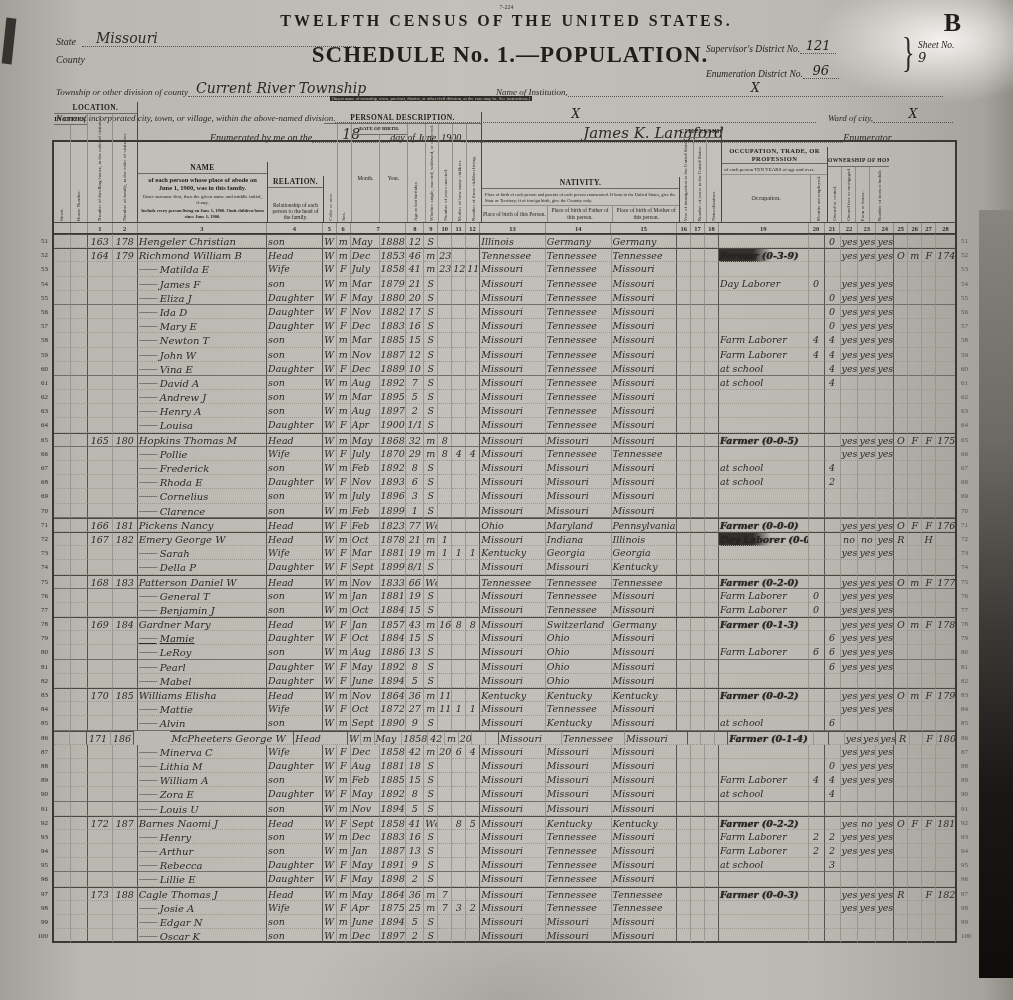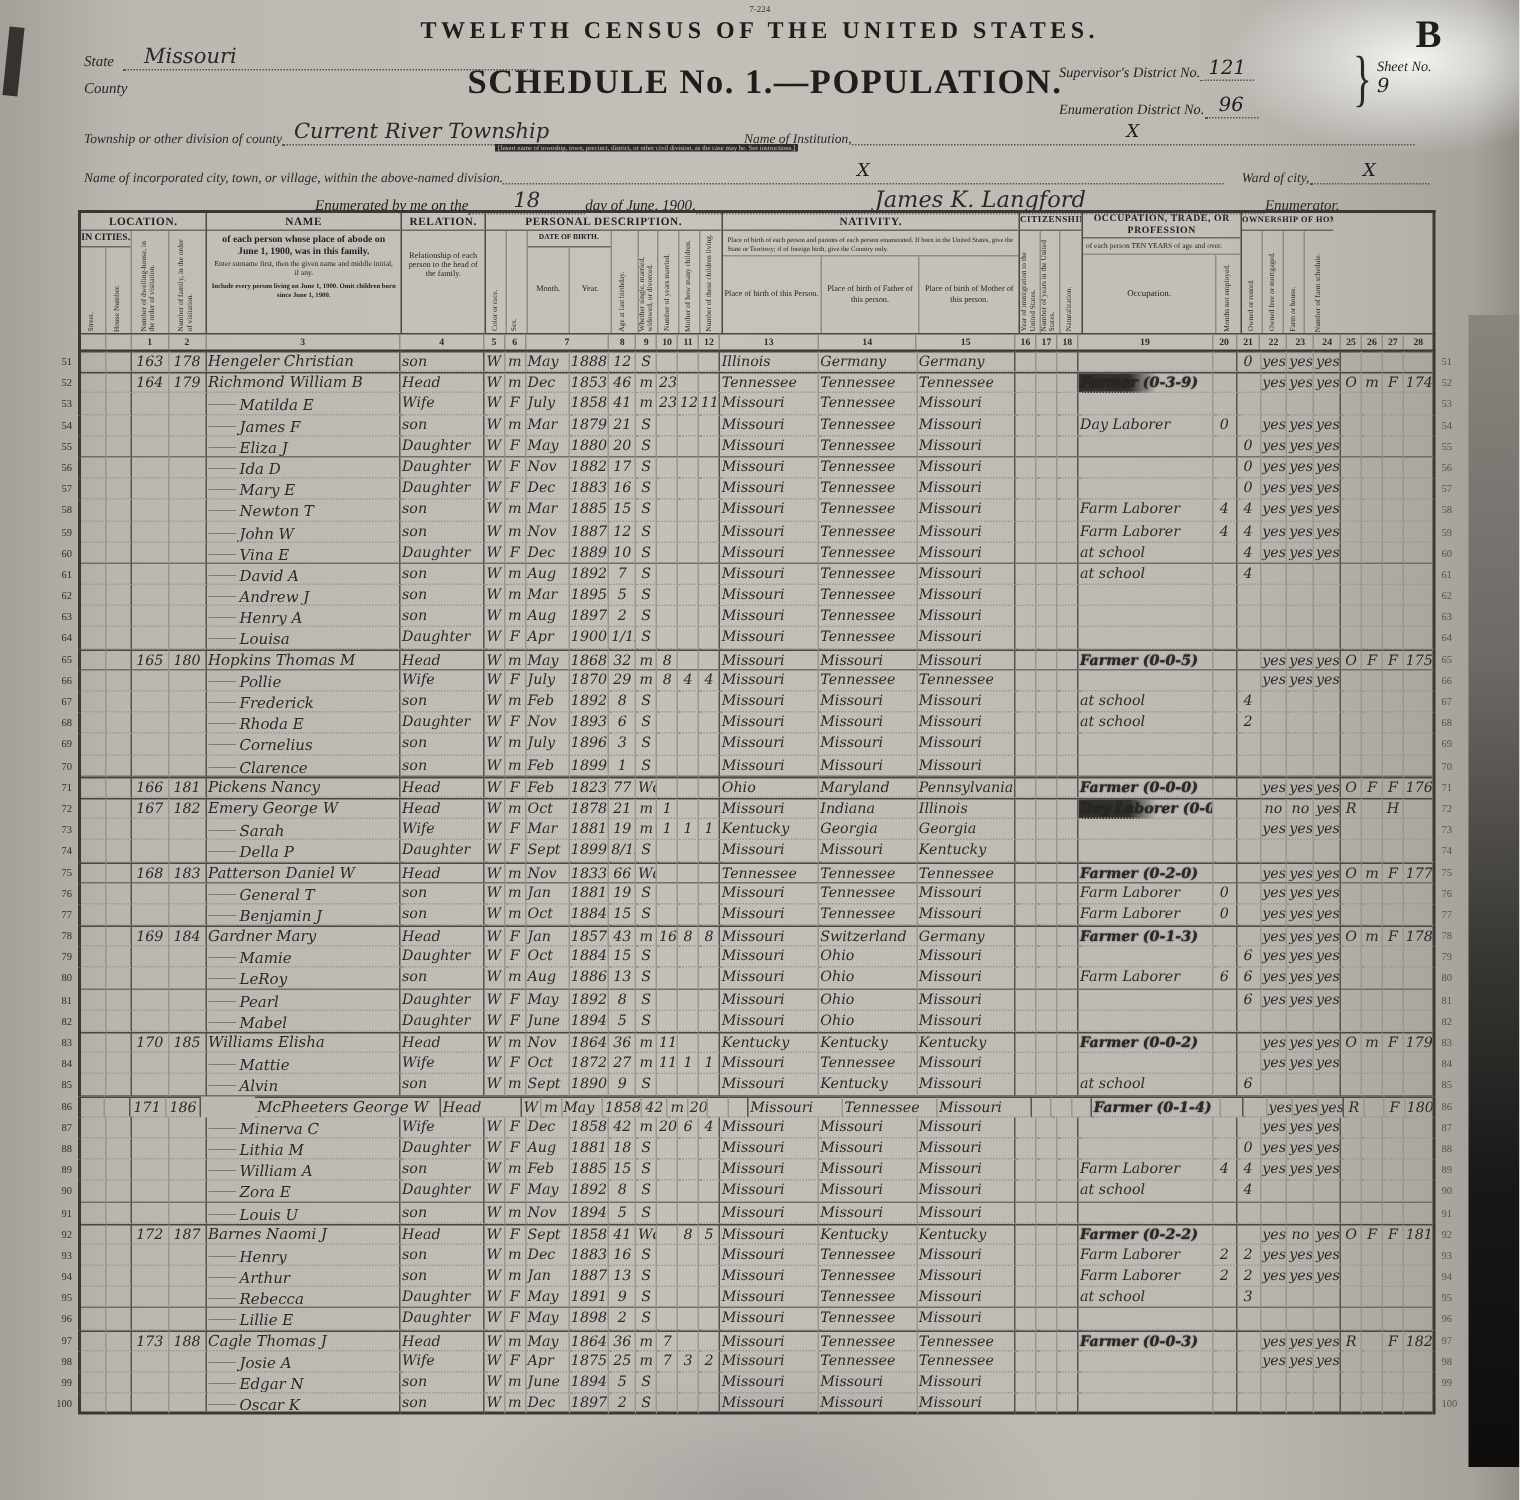--- a/index.html
+++ b/index.html
@@ -39,21 +39,21 @@
   .twp-line{position:absolute;left:56px;top:78px;right:70px;display:flex;align-items:flex-end;}
   .twp-note{position:absolute;left:330px;top:96px;font:4.5px "Liberation Serif",serif;color:#34322f;background:#2e2c29;color:#c9c7c1;padding:0 2px;}
   .city-line{position:absolute;left:56px;top:104px;right:60px;display:flex;align-items:flex-end;}
   .enum-line{position:absolute;left:210px;top:124px;right:120px;display:flex;align-items:flex-end;font:italic 10px "Liberation Serif",serif;}
   .xmark{font:italic 12px "DejaVu Serif",serif;padding:0 18px;}
   
   .census{margin-left:30px;position:relative;}
   .flexr{display:flex;}
   .gutL{width:22px;box-sizing:border-box;text-align:right;padding-right:4px;font:7px "Liberation Serif",serif;color:#2f2d2a;}
   .gutR{width:20px;box-sizing:border-box;text-align:left;padding-left:4px;font:7px "Liberation Serif",serif;color:#55534e;}
-  .thead{width:905px;box-sizing:border-box;border:2px solid #3a3833;border-bottom:none;display:flex;height:82px;background:rgba(210,208,200,.25);}
+  .thead{width:905px;box-sizing:border-box;border:2px solid #3a3833;border-bottom:none;display:flex;height:82px;background:rgba(210,208,200,.25);align-items:flex-end;}
   .grp{box-sizing:border-box;border-right:1px solid #4a4843;display:flex;flex-direction:column;overflow:hidden;}
   .grp:last-child{border-right:none;}
   .gt{font:700 7.5px/11px "Liberation Serif",serif;text-align:center;letter-spacing:.4px;border-bottom:1px solid #6b6964;white-space:nowrap;overflow:hidden;}
   .gt2{font:700 6.5px/8px "Liberation Serif",serif;text-align:center;border-bottom:1px solid #6b6964;padding:1px 0;}
   .gc{flex:1;display:flex;min-height:0;}
   .vt{box-sizing:border-box;border-right:1px solid #908d86;overflow:hidden;display:flex;align-items:flex-end;justify-content:center;}
   .vt:last-child{border-right:none;}
   .vt span{writing-mode:vertical-rl;transform:rotate(180deg);font:5px/1.15 "Liberation Serif",serif;color:#2e2c29;max-height:100%;padding:1px 0;}
   .noteblock{padding:2px 3px;text-align:center;}
   .n1{font:700 6.5px/8px "Liberation Serif",serif;}
@@ -1350,21 +1350,21 @@
           </div>
           <div class="gutR" style="line-height: 14px;">78</div>
         </div>
         <div class="brow">
           <div class="gutL" style="line-height: 14px;">79</div>
           <div class="brow-in">
             <div class="bcell" style="width: 17px;"></div>
             <div class="bcell gend" style="width: 17px;"></div>
             <div class="bcell ctr" style="width: 25px;"></div>
             <div class="bcell ctr gend" style="width: 25px;"></div>
-            <div class="bcell namecell gend ditto" style="width: 130px;">Mamie</div>
+            <div class="bcell namecell gend ditto" style="width: 130px; text-decoration: underline;">Mamie</div>
             <div class="bcell gend" style="width: 56px;">Daughter</div>
             <div class="bcell ctr" style="width: 14px;">W</div>
             <div class="bcell ctr" style="width: 14px;">F</div>
             <div class="bcell" style="width: 29px;">Oct</div>
             <div class="bcell" style="width: 27px;">1884</div>
             <div class="bcell ctr" style="width: 18px;">15</div>
             <div class="bcell ctr" style="width: 14px;">S</div>
             <div class="bcell ctr" style="width: 14px;"></div>
             <div class="bcell ctr" style="width: 14px;"></div>
             <div class="bcell ctr gend" style="width: 14px;"></div>

